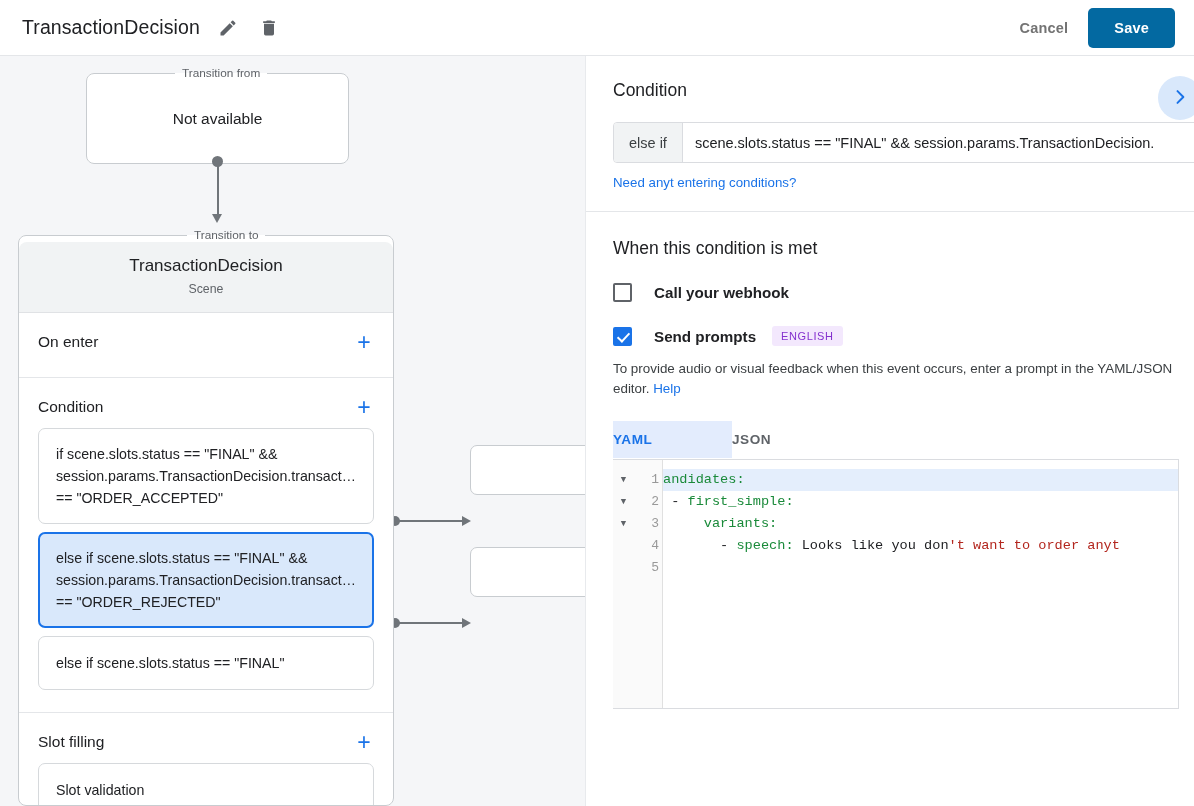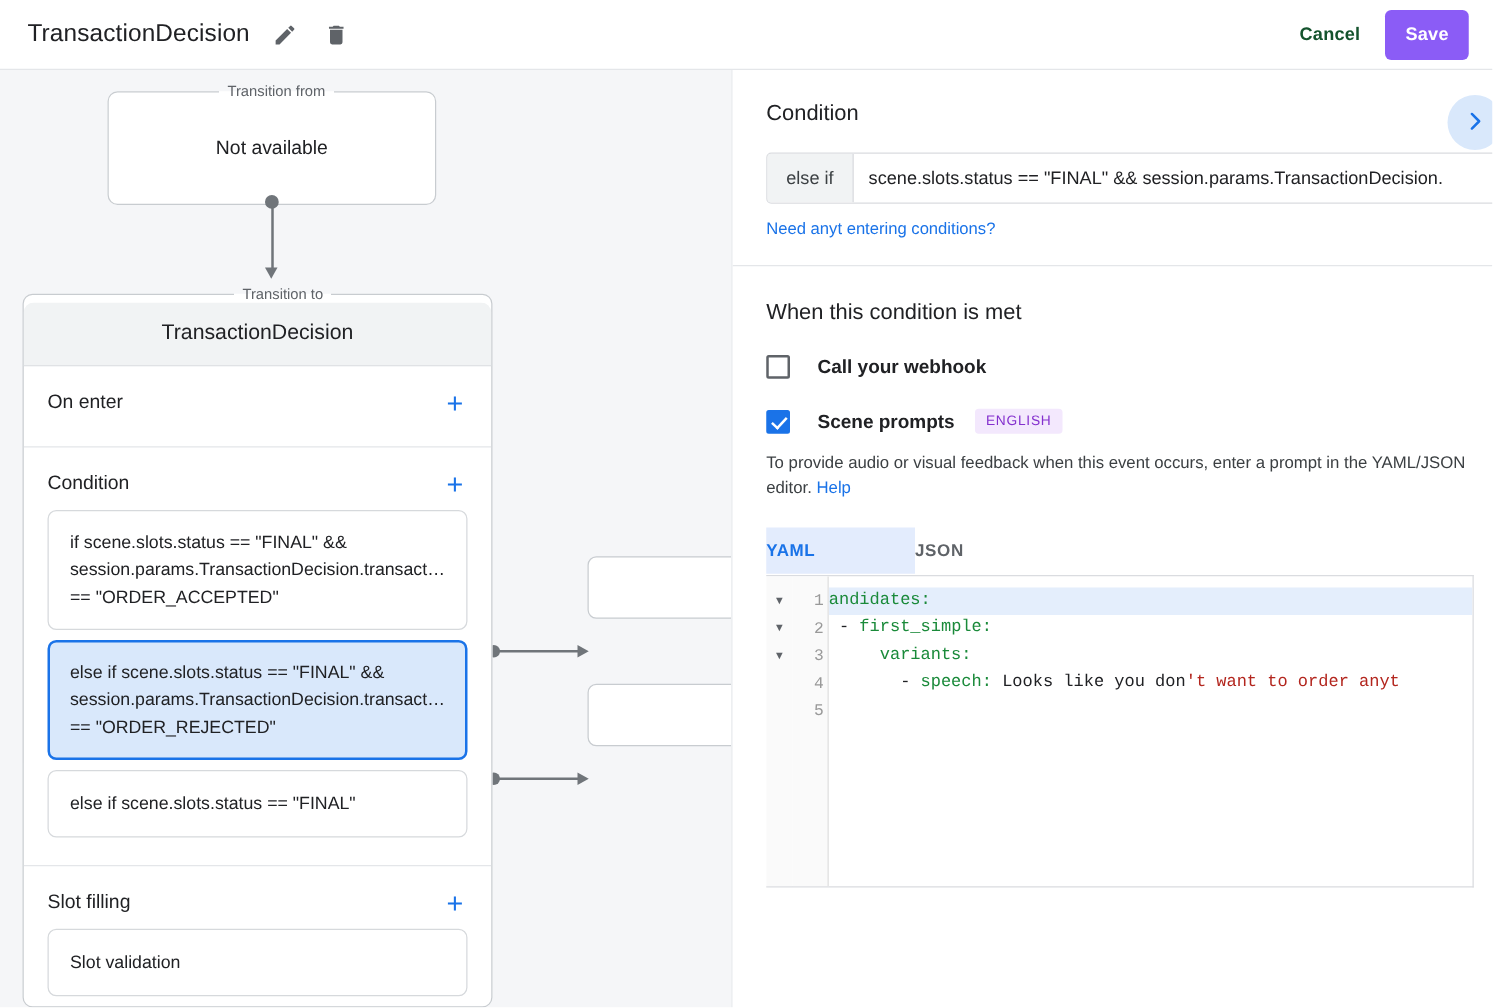--- a/index.html
+++ b/index.html
@@ -21,28 +21,28 @@
   }
   .icon-btn {
     width: 32px; height: 32px; display: flex; align-items: center; justify-content: center;
     border-radius: 50%; cursor: pointer; background: transparent; border: none;
   }
   .icon-btn svg { display: block; }
   .hdr-edit { margin-left: 12px; }
   .hdr-del  { margin-left: 9px; }
   .hdr-spacer { flex: 1; }
   .cancel-btn {
-    color: #14532d; font-size: 14.5px; font-weight: 600; letter-spacing: .2px;
+    color: #737373; font-size: 14.5px; font-weight: 600; letter-spacing: .2px;
     background: none; border: none; cursor: pointer; padding: 8px 10px;
     margin-right: 10px; font-family: inherit;
   }
   .save-btn {
-    background: #8b5cf6; color: #fff; font-size: 14.5px; font-weight: 600;
+    background: #0369a1; color: #fff; font-size: 14.5px; font-weight: 600;
     letter-spacing: .2px; border: none; border-radius: 5px; cursor: pointer;
-    height: 40px; padding: 0 16px; margin-right: 19px; font-family: inherit;
+    height: 40px; padding: 0 26px; margin-right: 19px; font-family: inherit;
   }
 
   
   .canvas {
     position: absolute; left: 0; top: 56px; width: 585px; height: 750px;
     background: #f5f6f8; overflow: hidden;
   }
   .canvas-inner { position: relative; width: 700px; height: 750px; }
 
   fieldset.node {
@@ -253,20 +253,21 @@
         <div class="conn-line" style="left:9px; top:4.2px; width:67px;"></div>
         <div class="conn-head" style="left:72px; top:-0.5px;"></div>
       </div>
       <div class="stub-box" style="left:470px; top:491px;"></div>
 
       <fieldset class="node node-to">
         <legend>Transition to</legend>
 
         <div class="scene-head">
           <div class="scene-name">TransactionDecision</div>
+          <div class="scene-sub">Scene</div>
         </div>
 
         <div class="section">
           <div class="section-head">
             <span class="section-title">On enter</span>
             <button class="plus-btn">+</button>
           </div>
         </div>
 
         <div class="section">
@@ -314,21 +315,21 @@
     <div class="panel-sec-2">
       <div class="met-title">When this condition is met</div>
 
       <div class="check-row">
         <div class="cbox"></div>
         <span class="check-label">Call your webhook</span>
       </div>
 
       <div class="check-row">
         <div class="cbox checked"></div>
-        <span class="check-label">Scene prompts</span>
+        <span class="check-label">Send prompts</span>
         <span class="lang-badge">ENGLISH</span>
       </div>
 
       <div class="hint">
         <span>To provide audio or visual feedback when this event occurs, enter a prompt in the YAML/JSON editor. </span><a>Help</a>
       </div>
 
       <div class="tabs">
         <button class="tab active">YAML</button>
         <button class="tab">JSON</button>

